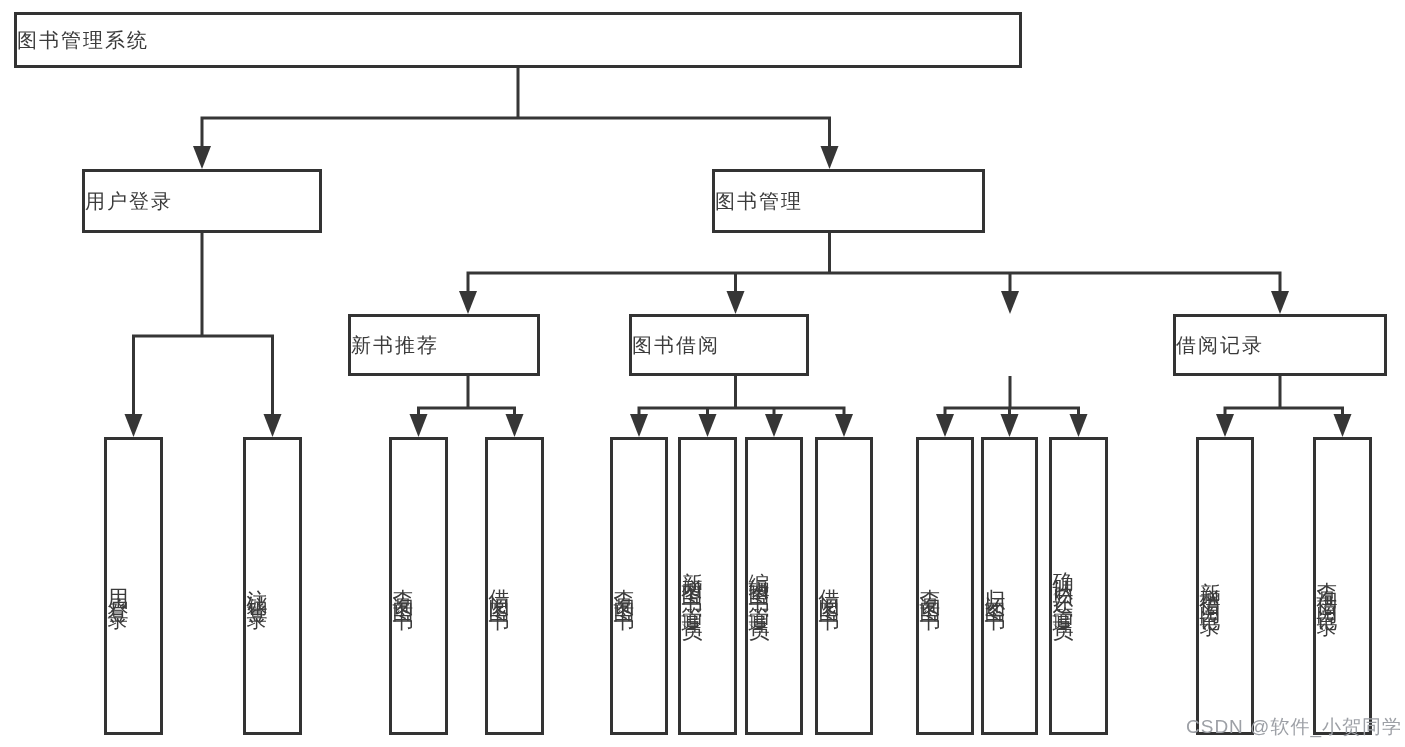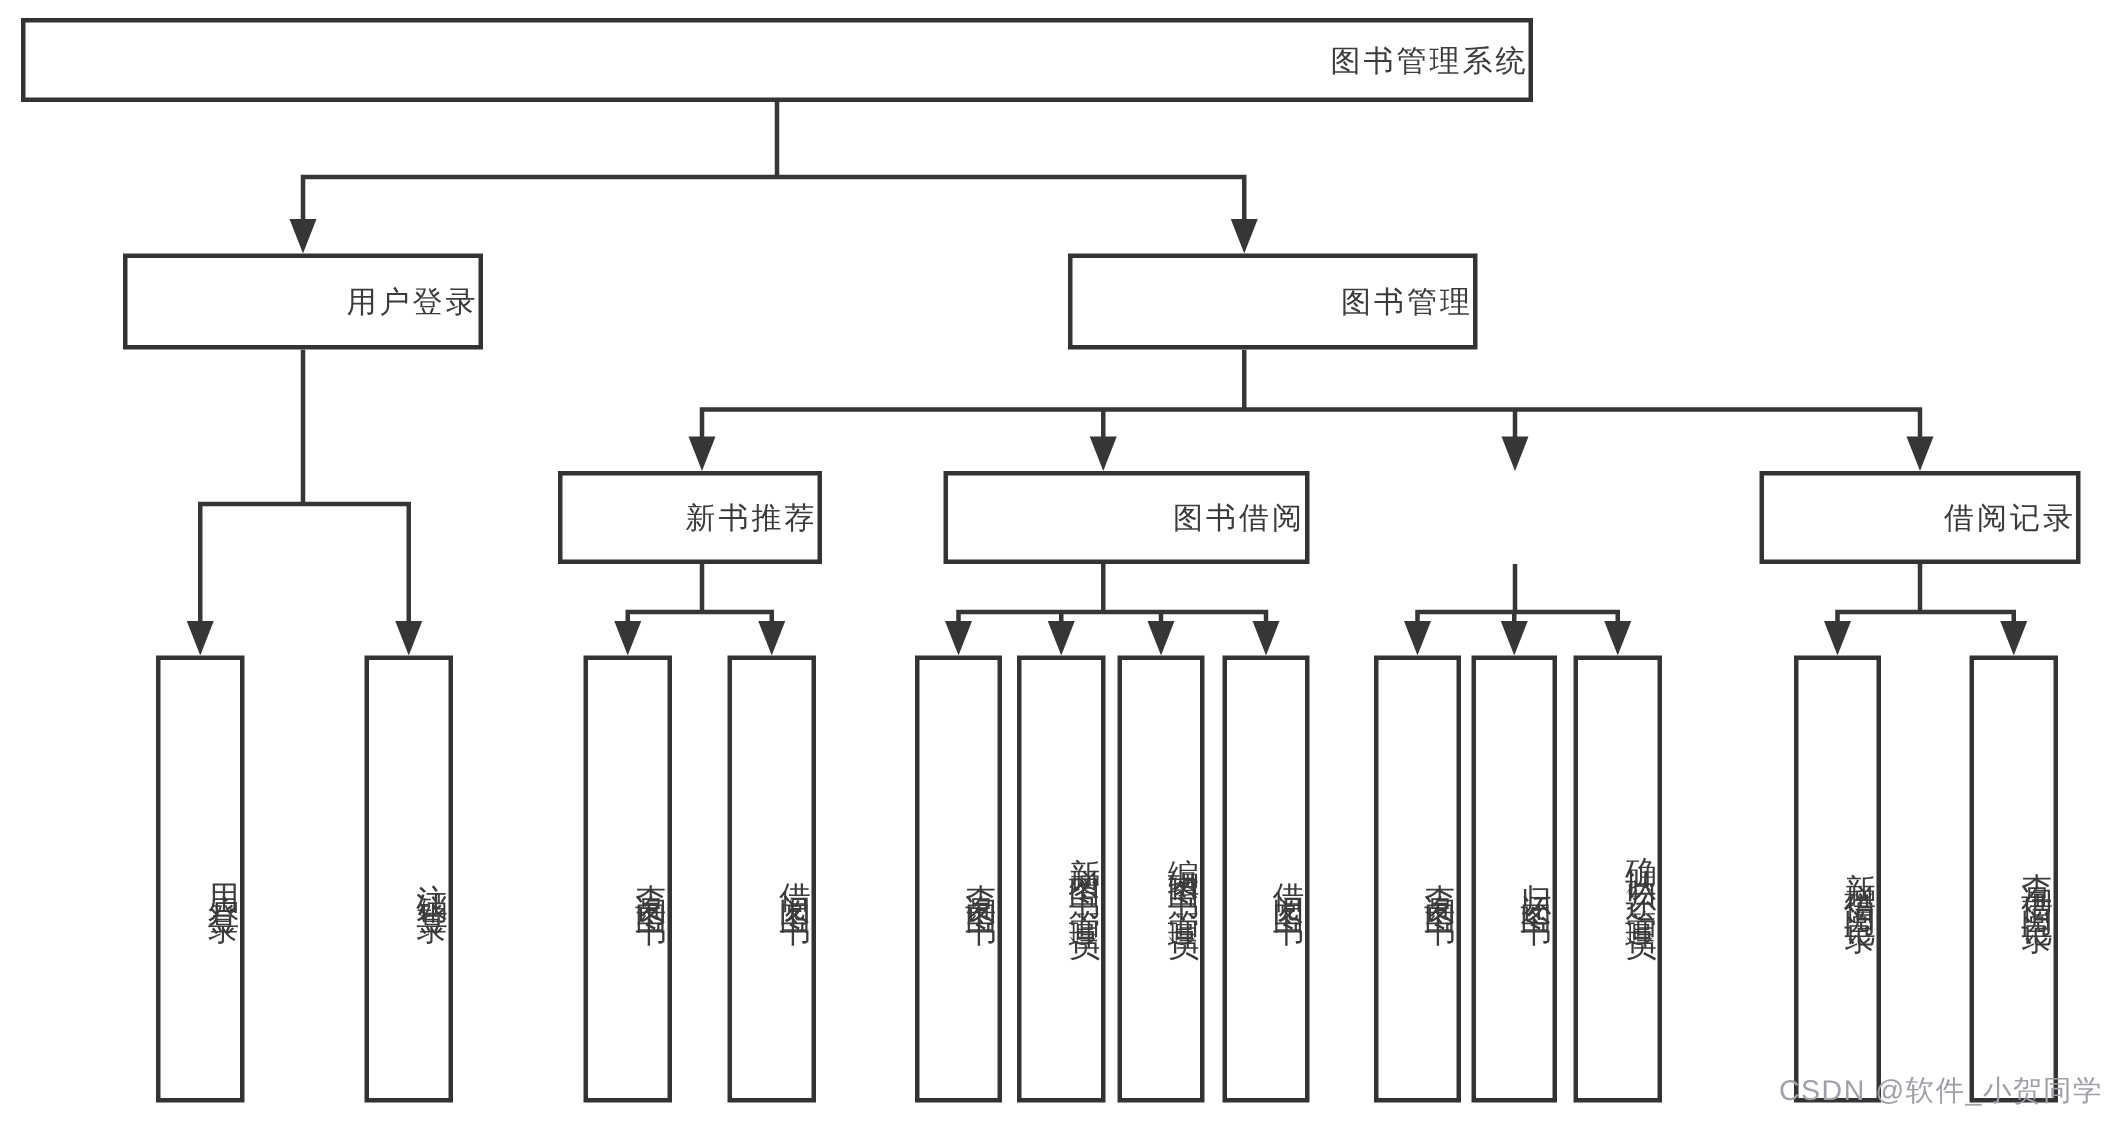--- a/index.html
+++ b/index.html
@@ -11,21 +11,21 @@
     overflow:hidden;
   }
   svg.wires{position:absolute;left:0;top:0;z-index:1;}
   .box{
     position:absolute;
     box-sizing:border-box;
     border:3px solid #333333;
     background:#ffffff;
     display:flex;
     align-items:center;
-    justify-content:flex-end;
+    justify-content:flex-start;
     color:#3b3b3b;
     z-index:2;
   }
   .hlabel{
     font-size:20px;
     letter-spacing:2px;
     white-space:nowrap;
   }
   .leaf .vlabel{
     writing-mode:vertical-lr;
@@ -88,24 +88,24 @@
     <span class="hlabel">图书管理系统</span>
   </div>
 
   <div class="box" style="left:82px;top:169px;width:240px;height:64px">
     <span class="hlabel">用户登录</span>
   </div>
   <div class="box" style="left:712px;top:169px;width:273px;height:64px">
     <span class="hlabel">图书管理</span>
   </div>
 
-  <div class="box" style="left:372px;top:314px;width:176px;height:62px">
+  <div class="box" style="left:348px;top:314px;width:192px;height:62px">
     <span class="hlabel">新书推荐</span>
   </div>
-  <div class="box" style="left:629px;top:314px;width:244px;height:62px">
+  <div class="box" style="left:629px;top:314px;width:180px;height:62px">
     <span class="hlabel">图书借阅</span>
   </div>
   <div class="box" style="left:1173px;top:314px;width:214px;height:62px">
     <span class="hlabel">借阅记录</span>
   </div>
 
   <div class="box leaf" style="left:104px;top:437px;width:59px;height:298px">
     <span class="vlabel">用户登录</span>
   </div>
   <div class="box leaf" style="left:243px;top:437px;width:59px;height:298px">

